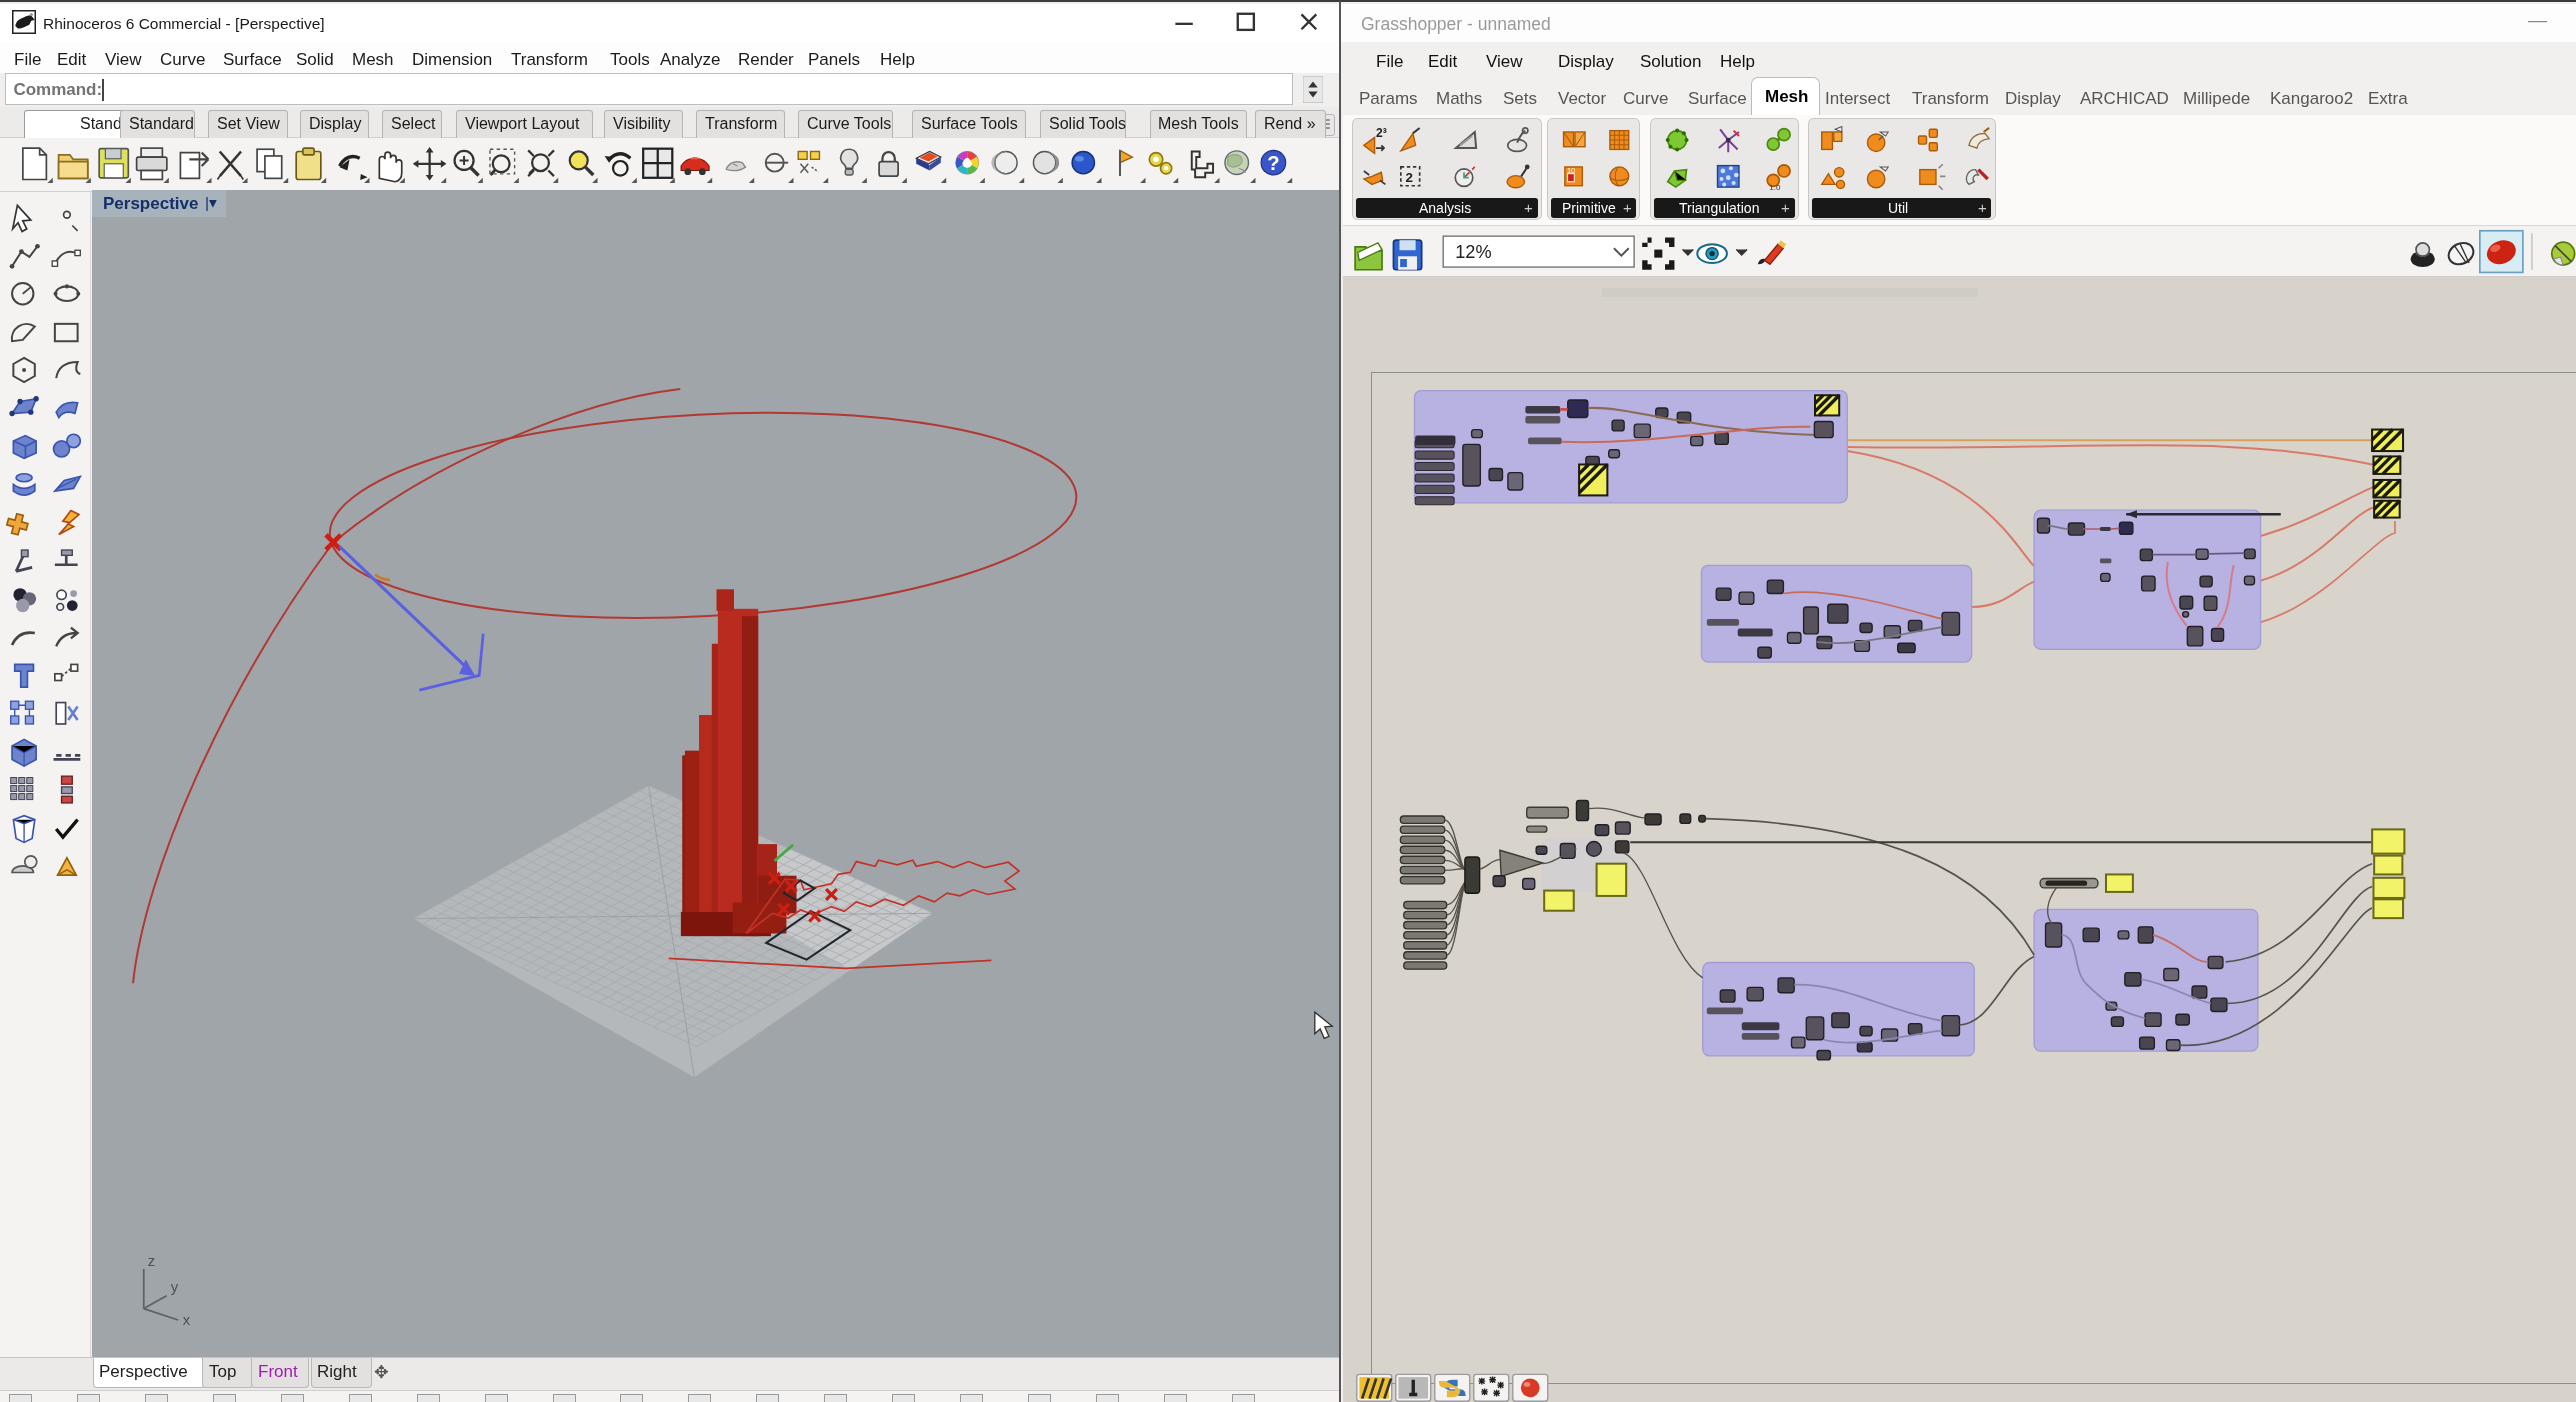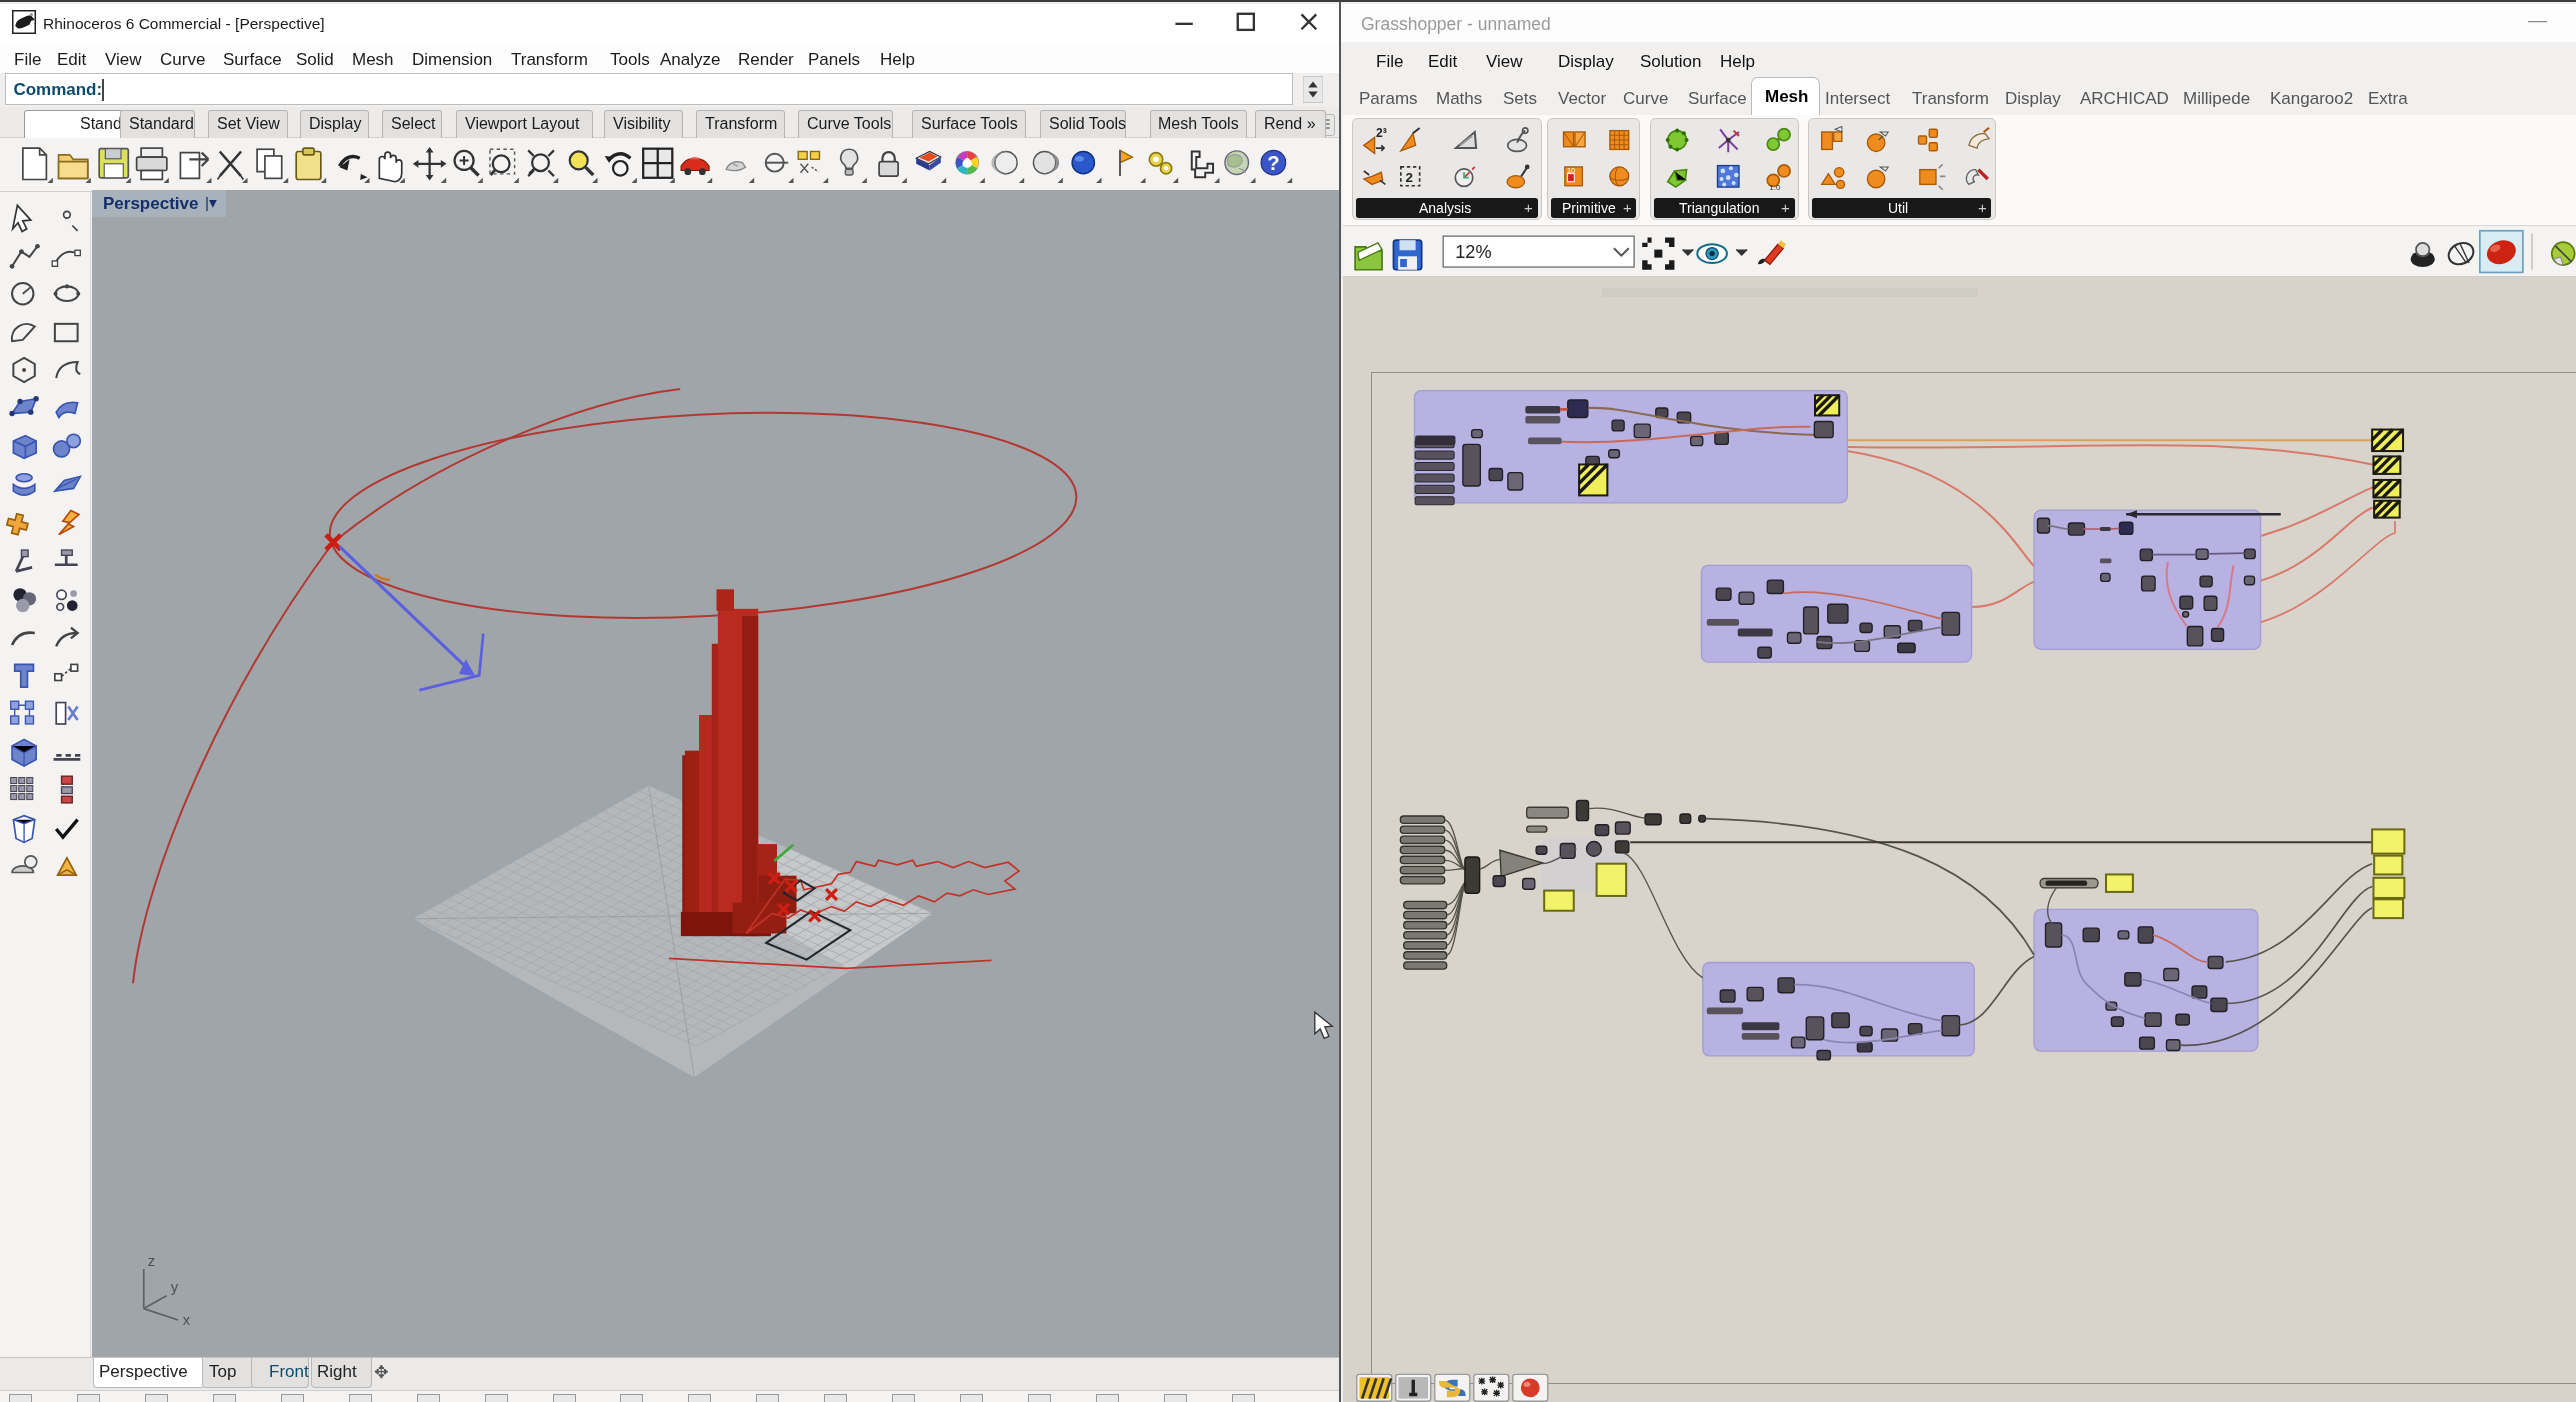--- a/index.html
+++ b/index.html
@@ -31,21 +31,21 @@
 <div class="abs" style="left:296px;top:48px;font-size:17px;color:#1b1b1b;font-weight:normal;white-space:nowrap;">Solid</div>
 <div class="abs" style="left:352px;top:48px;font-size:17px;color:#1b1b1b;font-weight:normal;white-space:nowrap;">Mesh</div>
 <div class="abs" style="left:412px;top:48px;font-size:17px;color:#1b1b1b;font-weight:normal;white-space:nowrap;">Dimension</div>
 <div class="abs" style="left:511px;top:48px;font-size:17px;color:#1b1b1b;font-weight:normal;white-space:nowrap;">Transform</div>
 <div class="abs" style="left:610px;top:48px;font-size:17px;color:#1b1b1b;font-weight:normal;white-space:nowrap;">Tools</div>
 <div class="abs" style="left:660px;top:48px;font-size:17px;color:#1b1b1b;font-weight:normal;white-space:nowrap;">Analyze</div>
 <div class="abs" style="left:738px;top:48px;font-size:17px;color:#1b1b1b;font-weight:normal;white-space:nowrap;">Render</div>
 <div class="abs" style="left:808px;top:48px;font-size:17px;color:#1b1b1b;font-weight:normal;white-space:nowrap;">Panels</div>
 <div class="abs" style="left:880px;top:48px;font-size:17px;color:#1b1b1b;font-weight:normal;white-space:nowrap;">Help</div>
 <div class="abs" style="left:5.4px;top:71px;width:1288px;height:32px;background:#ffffff;border:1.3px solid #bdbdbd;"></div>
-<div class="abs" style="left:13.4px;top:78px;font-size:17px;color:#0c4a6e;font-weight:bold;white-space:nowrap;">Command:</div>
+<div class="abs" style="left:13.4px;top:78px;font-size:17px;color:#737373;font-weight:bold;white-space:nowrap;">Command:</div>
 <div class="abs" style="left:102px;top:77px;width:2px;height:21.5px;background:#444;"></div>
 <svg class="abs" style="left:1303px;top:74px" width="20" height="27" viewBox="0 0 30 40">
         <rect x="0" y="0" width="30" height="40" fill="#e8e8e8" stroke="#aaa"></rect>
         <path d="M15 8 l7 9 h-14 Z" fill="#333"></path>
         <path d="M15 32 l7 -9 h-14 Z" fill="#333"></path>
       </svg>
 <div class="abs" style="left:0px;top:105px;width:1339px;height:31px;background:#ecebea;border-bottom:0.7px solid #d0d0d0;"></div>
 <div class="abs" style="left:1312px;top:112px;width:23px;height:21.5px;background:#e8e7e6;border:0.7px solid #b4b4b4;border-radius:2.7px;"></div>
 <svg class="abs" style="left:1315px;top:114px" width="17.5" height="16" viewBox="0 0 26 24">
         <circle cx="8" cy="12" r="5" fill="none" stroke="#777" stroke-width="2"></circle>
@@ -537,21 +537,21 @@
 </svg>
 <div class="abs" style="left:92px;top:190px;width:134px;height:27px;background:#a7b2bb;"></div>
 <div class="abs" style="left:103px;top:194px;font-size:17px;font-weight:bold;color:#14306b;">Perspective</div>
 <div class="abs" style="left:205px;top:194px;font-size:15.5px;color:#14306b;">|▾</div>
 <div class="abs" style="left:0;top:1357px;width:1339px;height:34px;background:#eceae9;border-top:0.7px solid #c4c4c4;"></div>
 <div class="abs" style="left:93px;top:1358px;width:112px;height:30px;background:#ffffff;border:0.7px solid #b8b8b8;border-top:none;border-radius:0 0 4px 4px;"></div>
 <div class="abs" style="left:99px;top:1362px;font-size:17px;color:#222;">Perspective</div>
 <div class="abs" style="left:202px;top:1358px;width:52px;height:30px;background:#e2e1e0;border:0.7px solid #b8b8b8;border-top:none;border-radius:0 0 4px 4px;"></div>
 <div class="abs" style="left:209px;top:1362px;font-size:17px;color:#222;">Top</div>
 <div class="abs" style="left:251px;top:1358px;width:58px;height:30px;background:#e2e1e0;border:0.7px solid #b8b8b8;border-top:none;border-radius:0 0 4px 4px;"></div>
-<div class="abs" style="left:258px;top:1362px;font-size:17px;color:#0c4a6e;margin-left:11px;">Front</div>
+<div class="abs" style="left:258px;top:1362px;font-size:17px;color:#a21caf;">Front</div>
 <div class="abs" style="left:311px;top:1358px;width:61px;height:30px;background:#e2e1e0;border:0.7px solid #b8b8b8;border-top:none;border-radius:0 0 4px 4px;"></div>
 <div class="abs" style="left:317px;top:1362px;font-size:17px;color:#222;">Right</div>
 <div class="abs" style="left:374px;top:1362px;font-size:17.5px;color:#555;">✥</div>
 <div class="abs" style="left:0;top:1390px;width:1339px;height:12px;background:#f4f3f2;border-top:0.7px solid #cfcfcf;"></div>
     <div class="abs" style="left:9.4px;top:1394px;width:23px;height:8px;border:1.3px solid #9a9a9a;border-bottom:none;background:#e8e8e8;"></div>
 <div class="abs" style="left:77px;top:1394px;width:23px;height:8px;border:1.3px solid #9a9a9a;border-bottom:none;background:#e8e8e8;"></div>
 <div class="abs" style="left:145px;top:1394px;width:23px;height:8px;border:1.3px solid #9a9a9a;border-bottom:none;background:#e8e8e8;"></div>
 <div class="abs" style="left:213px;top:1394px;width:23px;height:8px;border:1.3px solid #9a9a9a;border-bottom:none;background:#e8e8e8;"></div>
 <div class="abs" style="left:281px;top:1394px;width:23px;height:8px;border:1.3px solid #9a9a9a;border-bottom:none;background:#e8e8e8;"></div>
 <div class="abs" style="left:349px;top:1394px;width:23px;height:8px;border:1.3px solid #9a9a9a;border-bottom:none;background:#e8e8e8;"></div>

